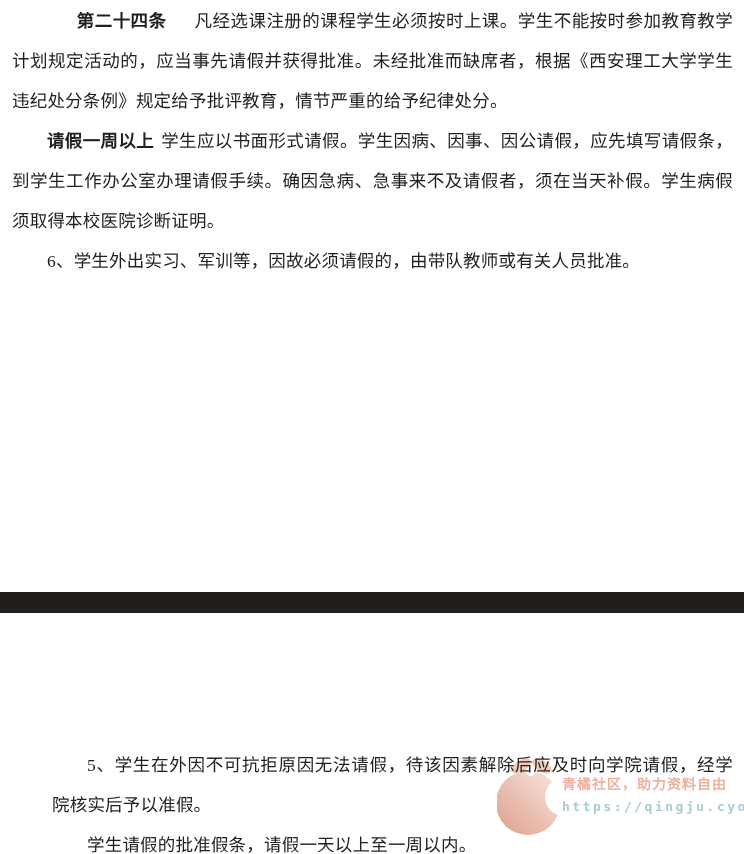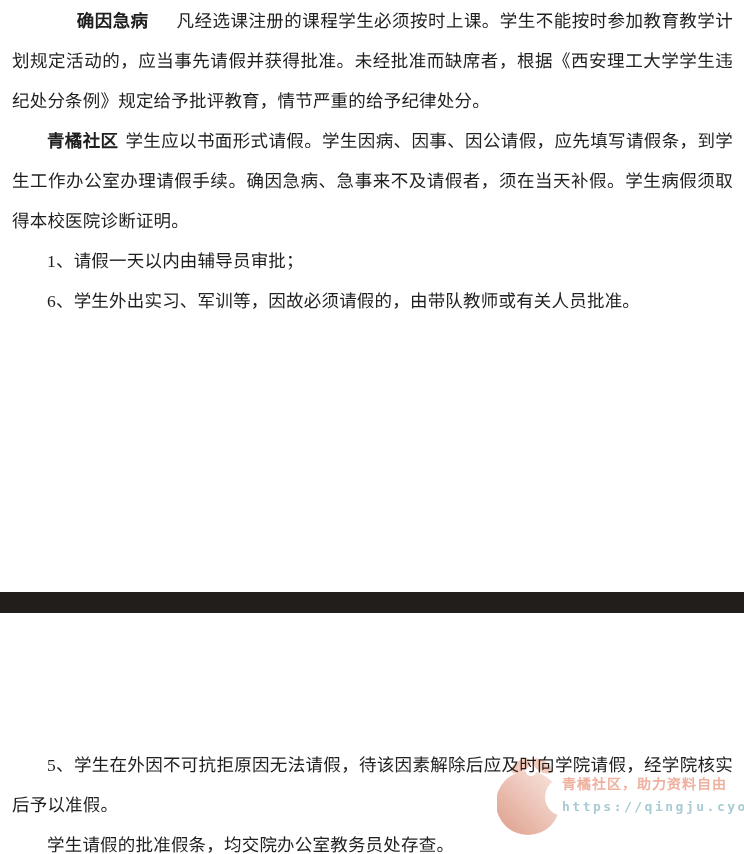--- a/index.html
+++ b/index.html
@@ -27,20 +27,21 @@
     position: absolute;
     top: 592px;
     left: 0;
     width: 744px;
     height: 21px;
   }
   .page-2 {
     top: 613px;
     bottom: 0;
     padding: 132px 11px 0 12px;
+    margin-left: 40px;
   }
   .para {
     position: relative;
     z-index: 2;
     margin: 0;
     font-size: 17.5px;
     line-height: 40px;
     letter-spacing: 0.2px;
     text-align: justify;
     text-indent: 2em;
@@ -77,31 +78,30 @@
     line-height: 20px;
     margin-top: 3px;
   }
 </style>
 </head>
 <body>
 
 <div class="screen" style="color: rgb(31, 31, 31);">
 
   <div class="page page-1" id="page1-content">
-      <p class="para indent-wide"><b class="heading gap-wide">确因急病</b><span>凡经选课注册的课程学生必须按时上课。学生不能按时参加教育教学计划规定活动的，应当事先请假并获得批准。未经批准而缺席者，根据《西安理工大学学生违纪处分条例》规定给予批评教育，情节严重的给予纪律处分。</span></p>
-      <p class="para"><b class="heading">青橘社区</b><span>学生应以书面形式请假。学生因病、因事、因公请假，应先填写请假条，到学生工作办公室办理请假手续。确因急病、急事来不及请假者，须在当天补假。学生病假须取得本校医院诊断证明。</span></p>
-      <p class="para"><span>1、请假一天以内由辅导员审批；</span></p>
+      <p class="para indent-wide"><b class="heading gap-wide">第二十四条</b><span>凡经选课注册的课程学生必须按时上课。学生不能按时参加教育教学计划规定活动的，应当事先请假并获得批准。未经批准而缺席者，根据《西安理工大学学生违纪处分条例》规定给予批评教育，情节严重的给予纪律处分。</span></p>
+      <p class="para"><b class="heading">请假一周以上</b><span>学生应以书面形式请假。学生因病、因事、因公请假，应先填写请假条，到学生工作办公室办理请假手续。确因急病、急事来不及请假者，须在当天补假。学生病假须取得本校医院诊断证明。</span></p>
       <p class="para"><span>6、学生外出实习、军训等，因故必须请假的，由带队教师或有关人员批准。</span></p>
     </div>
 
   <div class="page-gap" id="page-gap" style="background: rgb(33, 30, 27);"></div>
 
   <div class="page page-2" id="page2-content">
       <p class="para"><span>5、学生在外因不可抗拒原因无法请假，待该因素解除后应及时向学院请假，经学院核实后予以准假。</span></p>
-      <p class="para"><span>学生请假的批准假条，均交院办公室教务员处存查。</span></p>
+      <p class="para"><span>学生请假的批准假条，请假一天以上至一周以内。</span></p>
     </div>
 
   <div class="watermark">
     <span class="wm-icon">
       <svg width="70" height="82" viewBox="0 0 70 82" xmlns="http://www.w3.org/2000/svg">
         <defs>
           <linearGradient id="apg" x1="0" y1="1" x2="1" y2="0">
             <stop offset="0" stop-color="#dd9d8a"></stop>
             <stop offset="1" stop-color="#fae8e1"></stop>
           </linearGradient>

